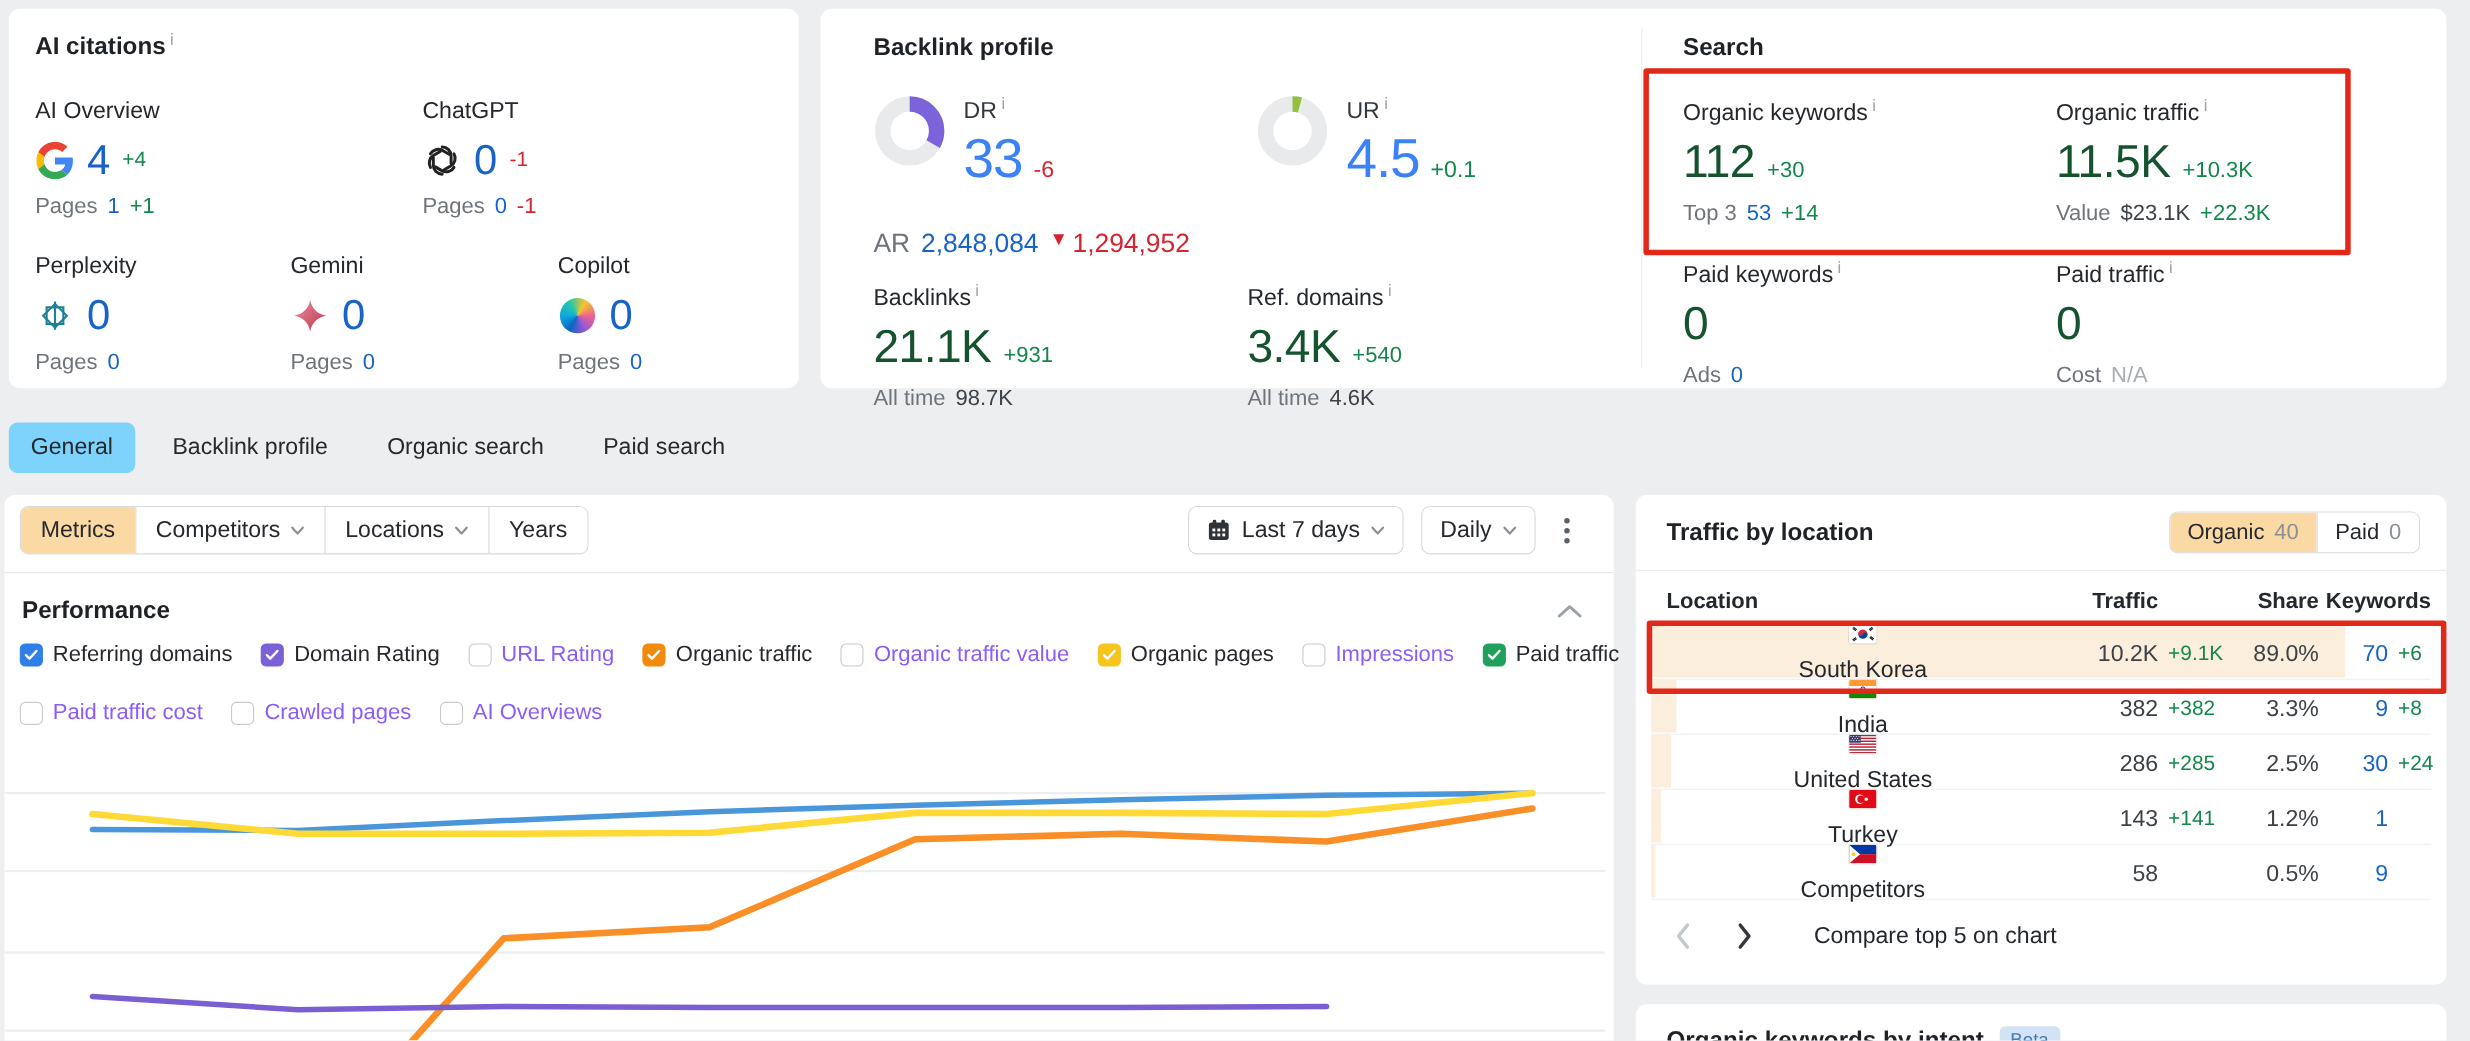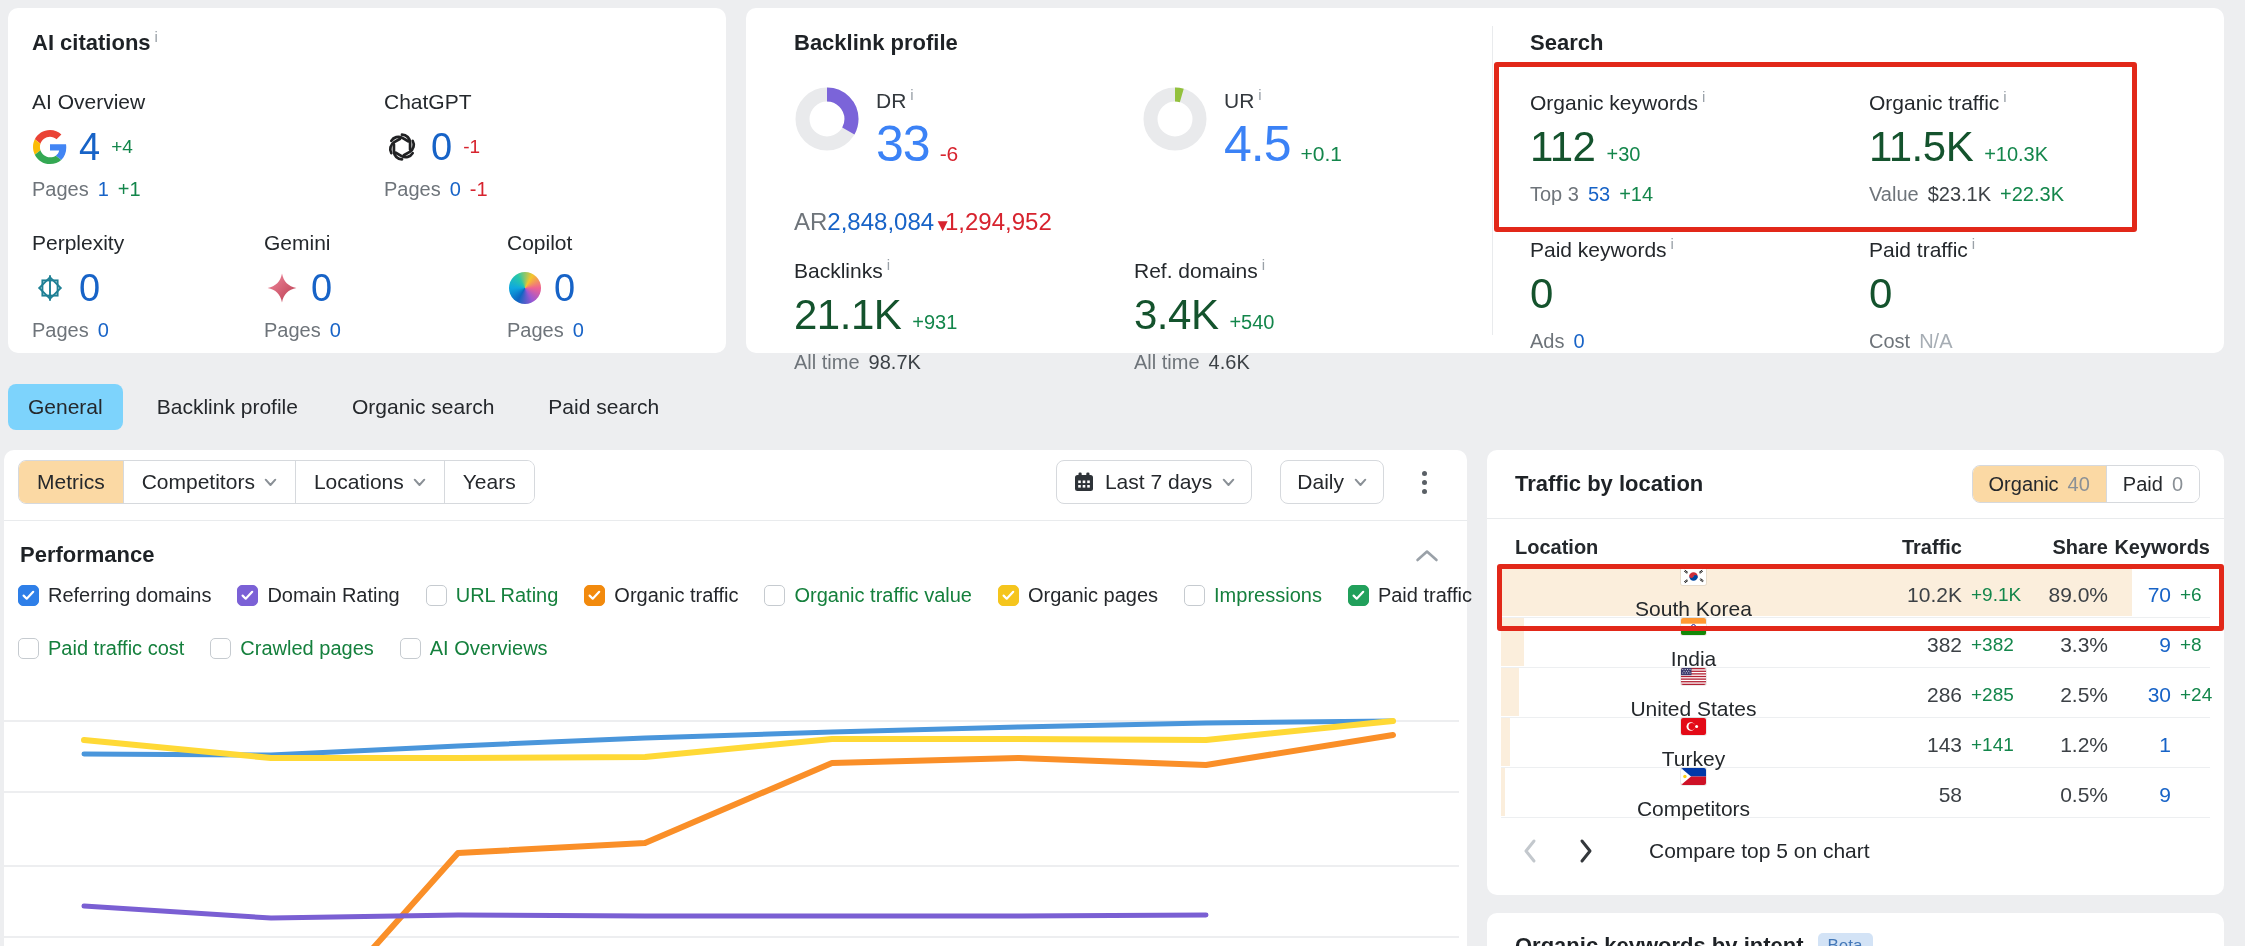--- a/index.html
+++ b/index.html
@@ -24,53 +24,53 @@
   
   #card-main{left:746px;top:8px;width:1478px;height:345px;box-sizing:border-box;}
   #card-main .vdivider{position:absolute;left:746px;top:18px;bottom:18px;width:1px;background:#E9EBED;}
   .bp-title{position:absolute;left:48px;top:22px;}
   .search-title{position:absolute;left:784px;top:22px;}
   .donut-block{position:absolute;display:flex;gap:16px;align-items:flex-start;}
   .donut-txt .d-label{font-size:21px;color:#33383D;}
   .d-valrow{display:flex;align-items:baseline;gap:10px;margin-top:2px;}
   .d-value{font-size:50px;color:#3b82f6;letter-spacing:-1px;}
   .d-diff{font-size:21px;}
-  .ar-line{position:absolute;left:48px;top:200px;font-size:24px;display:flex;align-items:flex-end;}
+  .ar-line{position:absolute;left:48px;top:200px;font-size:24px;display:flex;gap:10px;align-items:flex-start;}
   .stat{position:absolute;width:320px;}
   .stat .s-label{font-size:21px;color:#24282C;}
   .s-valrow{display:flex;align-items:baseline;gap:11px;margin-top:8px;}
   .s-value{font-size:42px;color:#14532d;letter-spacing:-0.5px;cursor:pointer;}
   .s-diff{font-size:20px;}
   .s-parts{font-size:20px;margin-top:12px;display:flex;gap:9px;}
   .annotation{position:absolute;border:5px solid #E22819;border-radius:3px;pointer-events:none;}
   
   #tab-bar{position:absolute;left:8px;top:384px;display:flex;gap:14px;align-items:center;}
   .tab{font-size:21px;color:#25282C;padding:11px 20px;border-radius:8px;cursor:pointer;}
   .tab.active{background:#7dd3fc;}
   
   #card-left{left:4px;top:450px;width:1463px;height:540px;box-sizing:border-box;}
   .toolbar{position:absolute;left:14px;right:30px;top:10px;height:44px;display:flex;align-items:center;}
   .btn-group{display:flex;border:1px solid #D6D9DD;border-radius:8px;overflow:hidden;height:44px;box-sizing:border-box;}
   .gbtn{display:flex;align-items:center;gap:9px;padding:0 18px;font-size:21px;color:#25282C;
         background:#fff;border-left:1px solid #D6D9DD;cursor:pointer;}
   .gbtn:first-child{border-left:none;}
   .gbtn.active{background:#FBD9A4;}
-  .toolbar-right{margin-left:auto;display:flex;align-items:center;gap:28px;}
+  .toolbar-right{margin-left:auto;display:flex;align-items:center;gap:16px;}
   .obtn{display:flex;align-items:center;gap:10px;padding:0 16px;height:44px;font-size:21px;color:#25282C;
         background:#fff;border:1px solid #D6D9DD;border-radius:8px;cursor:pointer;box-sizing:border-box;}
   .kebab{display:flex;flex-direction:column;gap:4px;padding:6px 10px;cursor:pointer;}
   .kebab i{width:5px;height:5px;border-radius:50%;background:#5A6066;}
   #card-left .hdivider{position:absolute;left:0;right:0;top:70px;height:1px;background:#E9EBED;}
   .perf-head{position:absolute;left:16px;top:92px;right:28px;display:flex;align-items:center;}
   .collapse{margin-left:auto;cursor:pointer;display:flex;}
   .cb-row{position:absolute;left:14px;display:flex;gap:26px;align-items:center;}
   .cb{display:flex;align-items:center;gap:9px;cursor:pointer;white-space:nowrap;}
   .cb-box{width:21px;height:21px;border-radius:5px;border:1.5px solid #C6CBD0;background:#fff;
           box-sizing:border-box;display:flex;align-items:center;justify-content:center;}
-  .cb-label{font-size:20px;color:#15803d;}
+  .cb-label{font-size:20px;color:#8b5cf6;}
   .cb.checked .cb-label{color:#25282C;}
   #chart{position:absolute;left:0;top:240px;width:1455px;height:256px;}
   
   #card-loc{left:1487px;top:450px;width:737px;height:445px;box-sizing:border-box;}
   .loc-head{position:absolute;left:28px;right:24px;top:14px;height:40px;display:flex;align-items:center;}
   .toggle{margin-left:auto;display:flex;border:1px solid #D6D9DD;border-radius:8px;overflow:hidden;height:36px;}
   .tg{display:flex;align-items:center;gap:9px;padding:0 16px;font-size:20px;color:#25282C;background:#fff;cursor:pointer;}
   .tg .cnt{color:#8A9096;}
   .tg.active{background:#FBD9A4;}
   #card-loc .hdivider{position:absolute;left:0;right:0;top:68px;height:1px;background:#E9EBED;}

